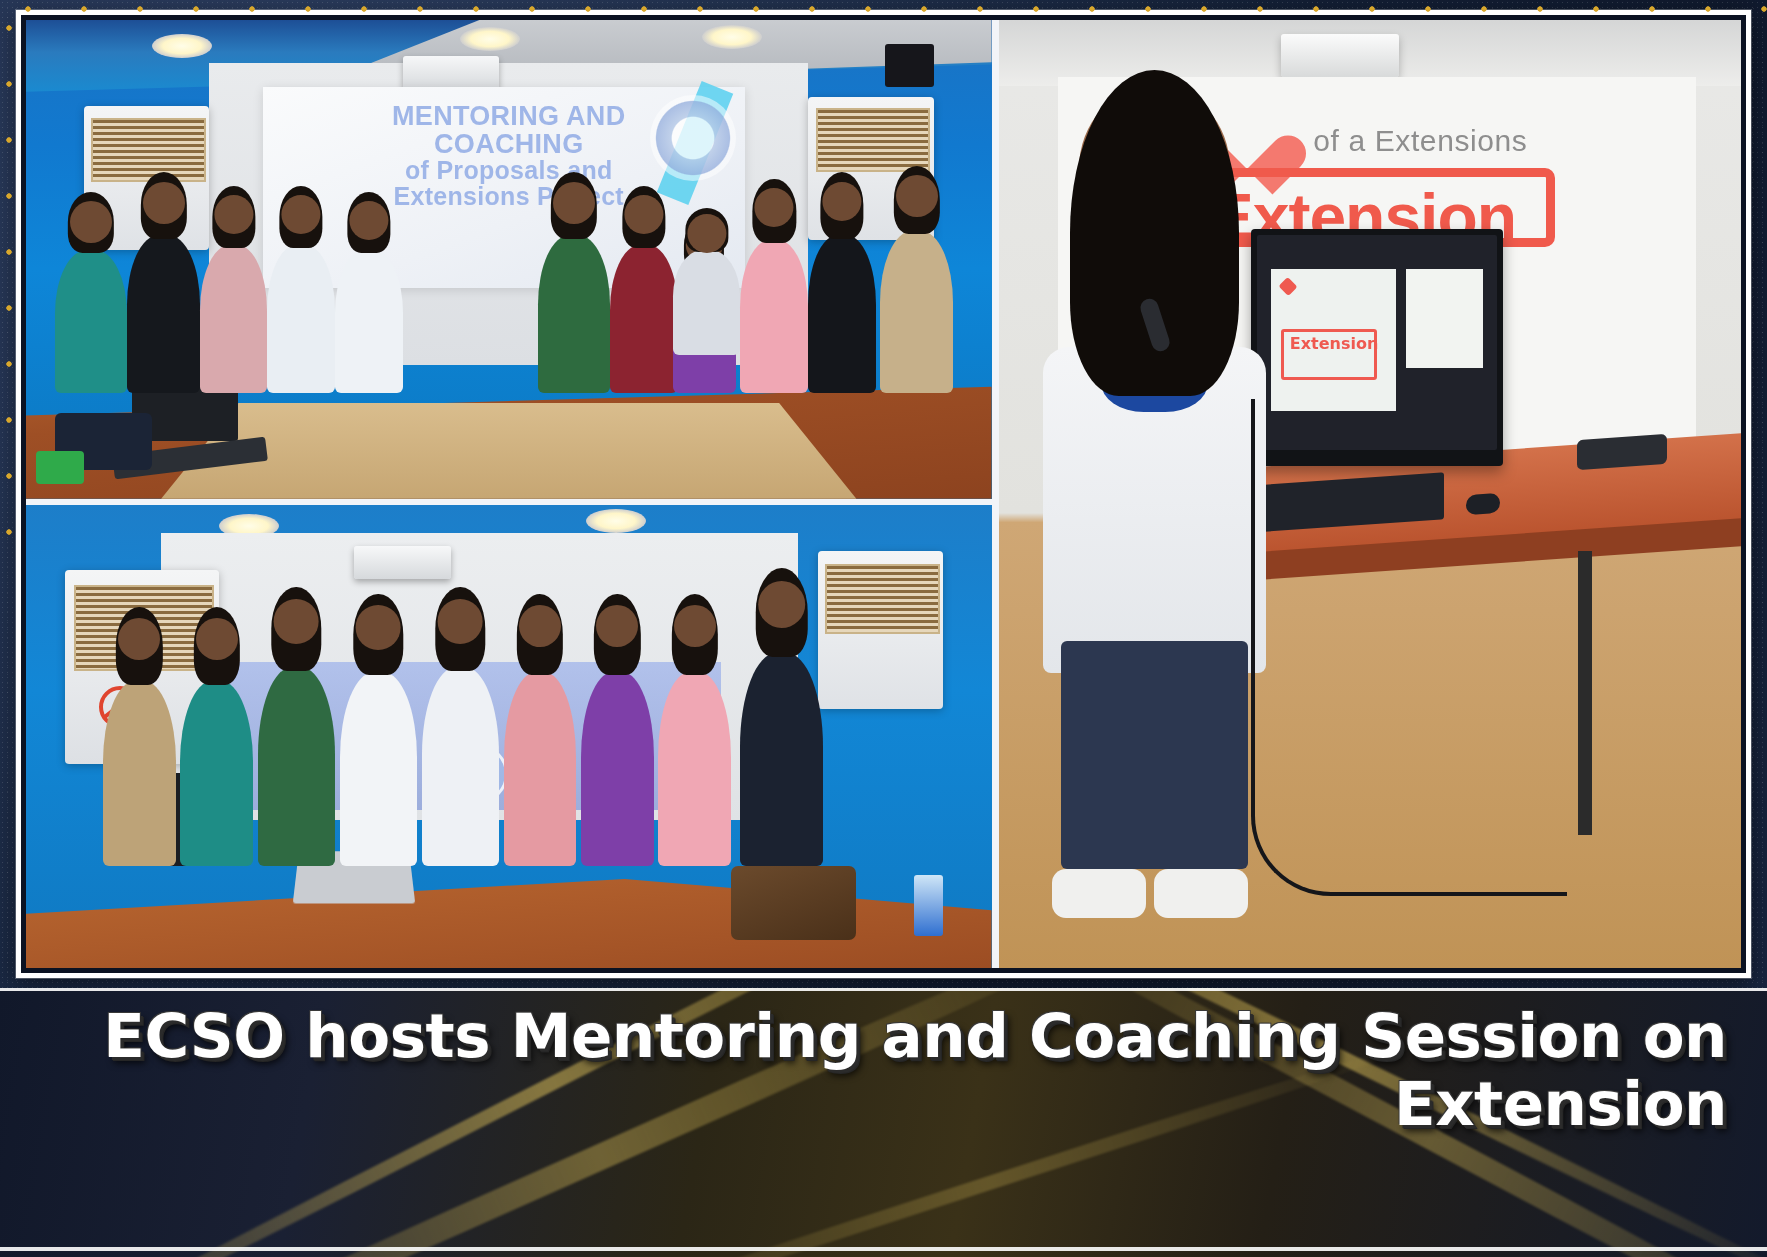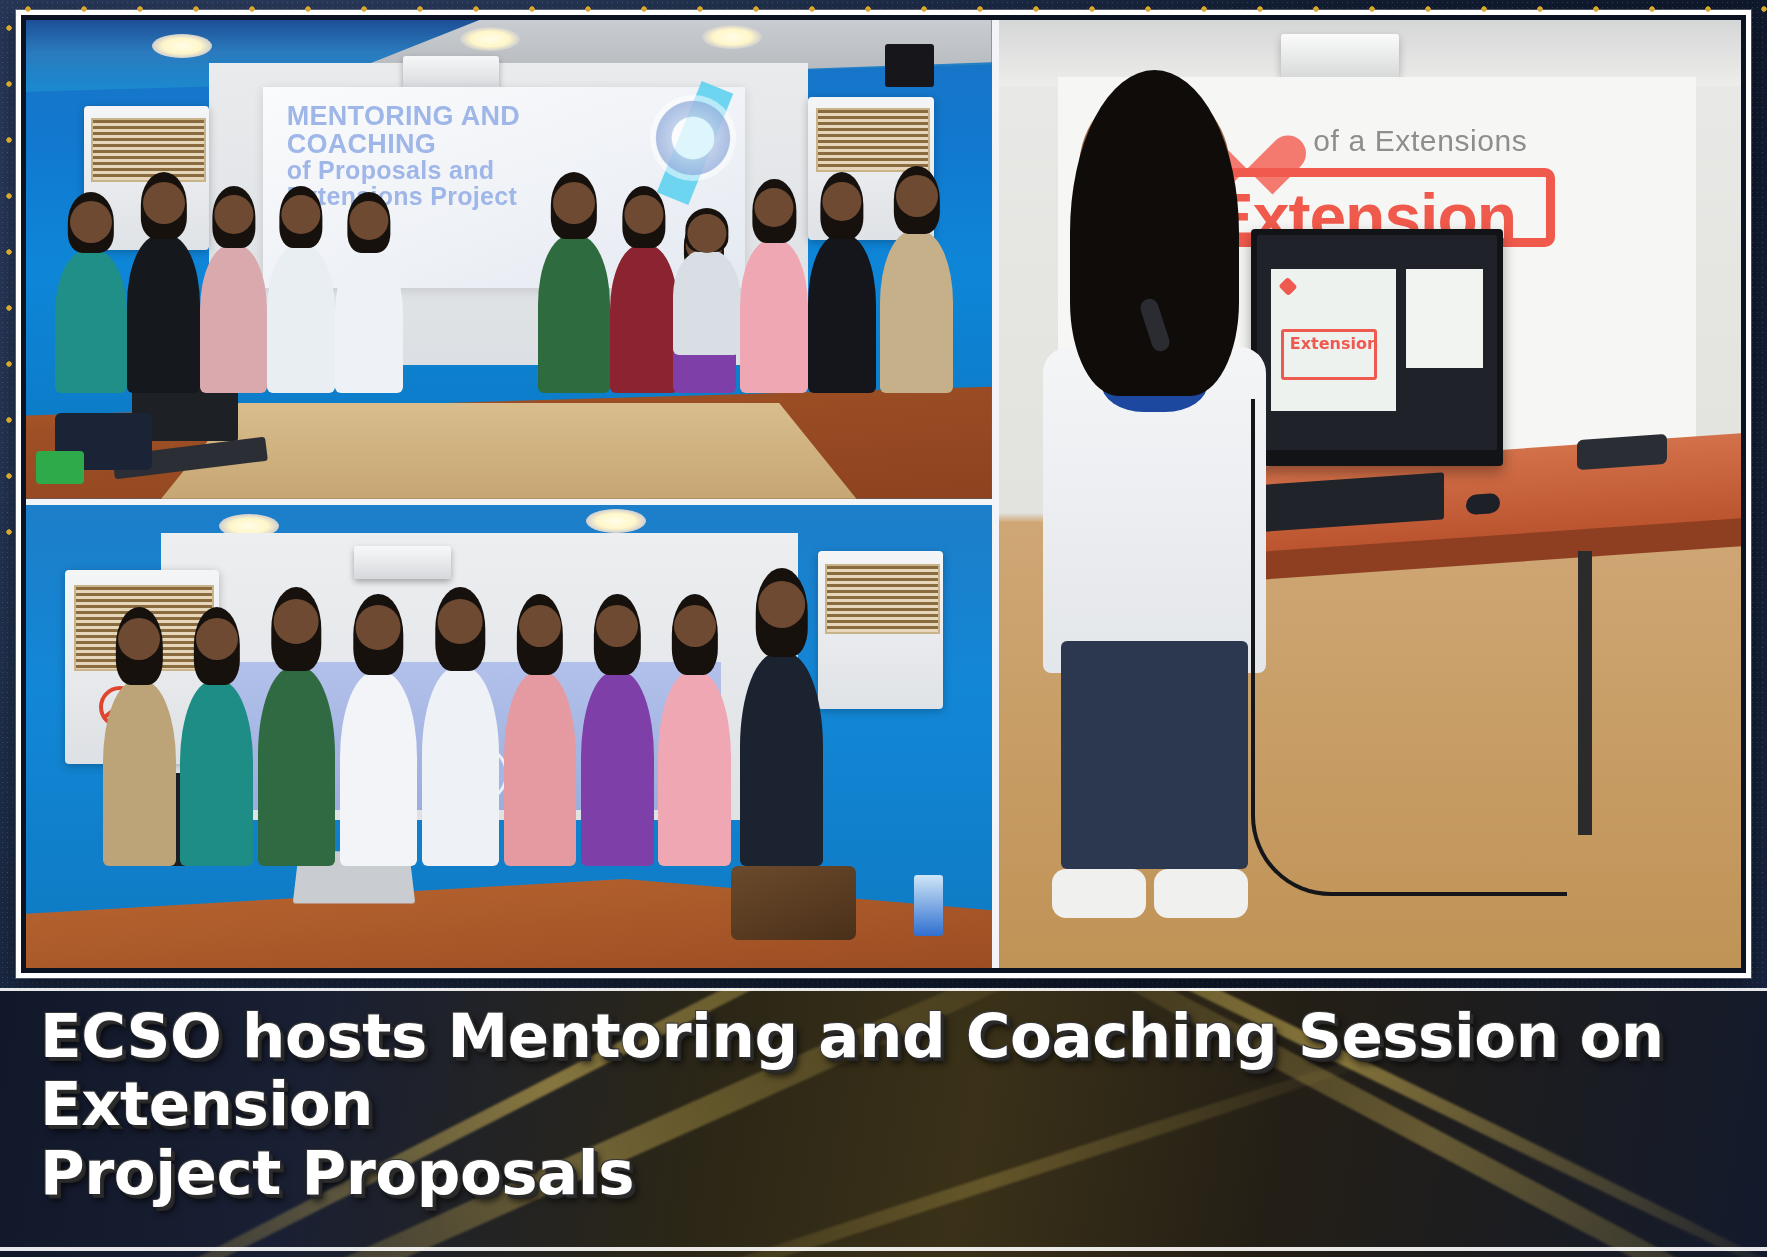--- a/index.html
+++ b/index.html
@@ -62,21 +62,21 @@
   .downlight{position:absolute;width:60px;height:24px;border-radius:50%;
     background:radial-gradient(ellipse at center,#fffde8 0%,#fff6c9 45%,#cfcfcf 70%,rgba(255,255,255,0) 100%);
     filter:blur(.4px);}
   .wall1{position:absolute;left:19%;top:9%;width:62%;height:63%;
     background:linear-gradient(180deg,#e9ebed,#dcdfe3);}
   .screenwrap{position:absolute;left:24.5%;top:14%;width:50%;height:42%;
     background:linear-gradient(160deg,#fafbfc,#eef1f6 60%,#e4e9f1);
     box-shadow:0 2px 10px rgba(0,0,0,.12);}
   .slide-txt{position:absolute;left:5%;top:8%;width:92%;
     color:#9fb6e8;font-weight:800;letter-spacing:.3px;line-height:1.02;
-    font-family:"Liberation Sans",sans-serif;}
+    font-family:"Liberation Sans",sans-serif;text-align:center;}
   .slide-l1{font-size:27px;}
   .slide-l2{font-size:25px;font-weight:700;}
   .gearlogo{position:absolute;right:2%;top:4%;width:86px;height:86px;border-radius:50%;
     background:radial-gradient(circle at 50% 50%, rgba(255,255,255,.9) 34%, #b8cbe8 36%, #9fb6e0 60%, rgba(255,255,255,.6) 62%);
     opacity:.85;}
   .gearbar{position:absolute;right:7%;top:-2%;width:34px;height:120px;background:#5fd2f0;
     transform:rotate(22deg);opacity:.9;}
   .ac1{position:absolute;width:13%;height:30%;border-radius:4px;
     background:linear-gradient(180deg,#f4f5f6,#dfe2e6);box-shadow:0 2px 8px rgba(0,0,0,.25);}
   .acgrill{position:absolute;left:6%;top:8%;width:88%;height:42%;
@@ -199,21 +199,21 @@
   .sw2{left:2%;top:58%;width:64%;transform:rotate(-24deg);height:26px;opacity:.75;}
   .sw3{left:44%;top:20%;width:62%;transform:rotate(26deg);}
   .sw4{left:52%;top:52%;width:58%;transform:rotate(28deg);height:22px;opacity:.7;}
   .sw5{left:30%;top:70%;width:52%;transform:rotate(-18deg);opacity:.5;}
 
   .cap-hairline{position:absolute;left:0;width:100%;height:3px;background:rgba(255,255,255,.9);}
   .cap-top{top:0;}
   .cap-bot{bottom:6px;height:4px;}
 
   .cap-text{
-    position:absolute;left:0;top:14px;width:100%;text-align:left;
+    position:absolute;left:0;top:14px;width:100%;text-align:right;
     font-family:"DejaVu Sans",sans-serif;font-weight:bold;font-size:61px;line-height:1.12;
     color:#ffffff;letter-spacing:-.5px;
     text-shadow:
       3px 3px 0 #2b2b2b, 4px 4px 0 #262626, 5px 6px 7px rgba(0,0,0,.75),
       -1px -1px 0 #3a3a3a, 1px -1px 0 #3a3a3a;
     padding:0 40px;box-sizing:border-box;
   }
   .cap-line2{display:block;}
 </style>
 </head>
@@ -436,17 +436,16 @@
   <div class="caption">
     <div class="swoosh sw1"></div>
     <div class="swoosh sw2"></div>
     <div class="swoosh sw3"></div>
     <div class="swoosh sw4"></div>
     <div class="swoosh sw5"></div>
     <div class="cap-hairline cap-top"></div>
     <div class="cap-hairline cap-bot"></div>
     <div class="cap-text">
       <span>ECSO hosts Mentoring and Coaching Session on  Extension</span>
-      <span class="cap-line2">Project Proposals</span>
     </div>
   </div>
 
 </div>
 
 </body></html>

